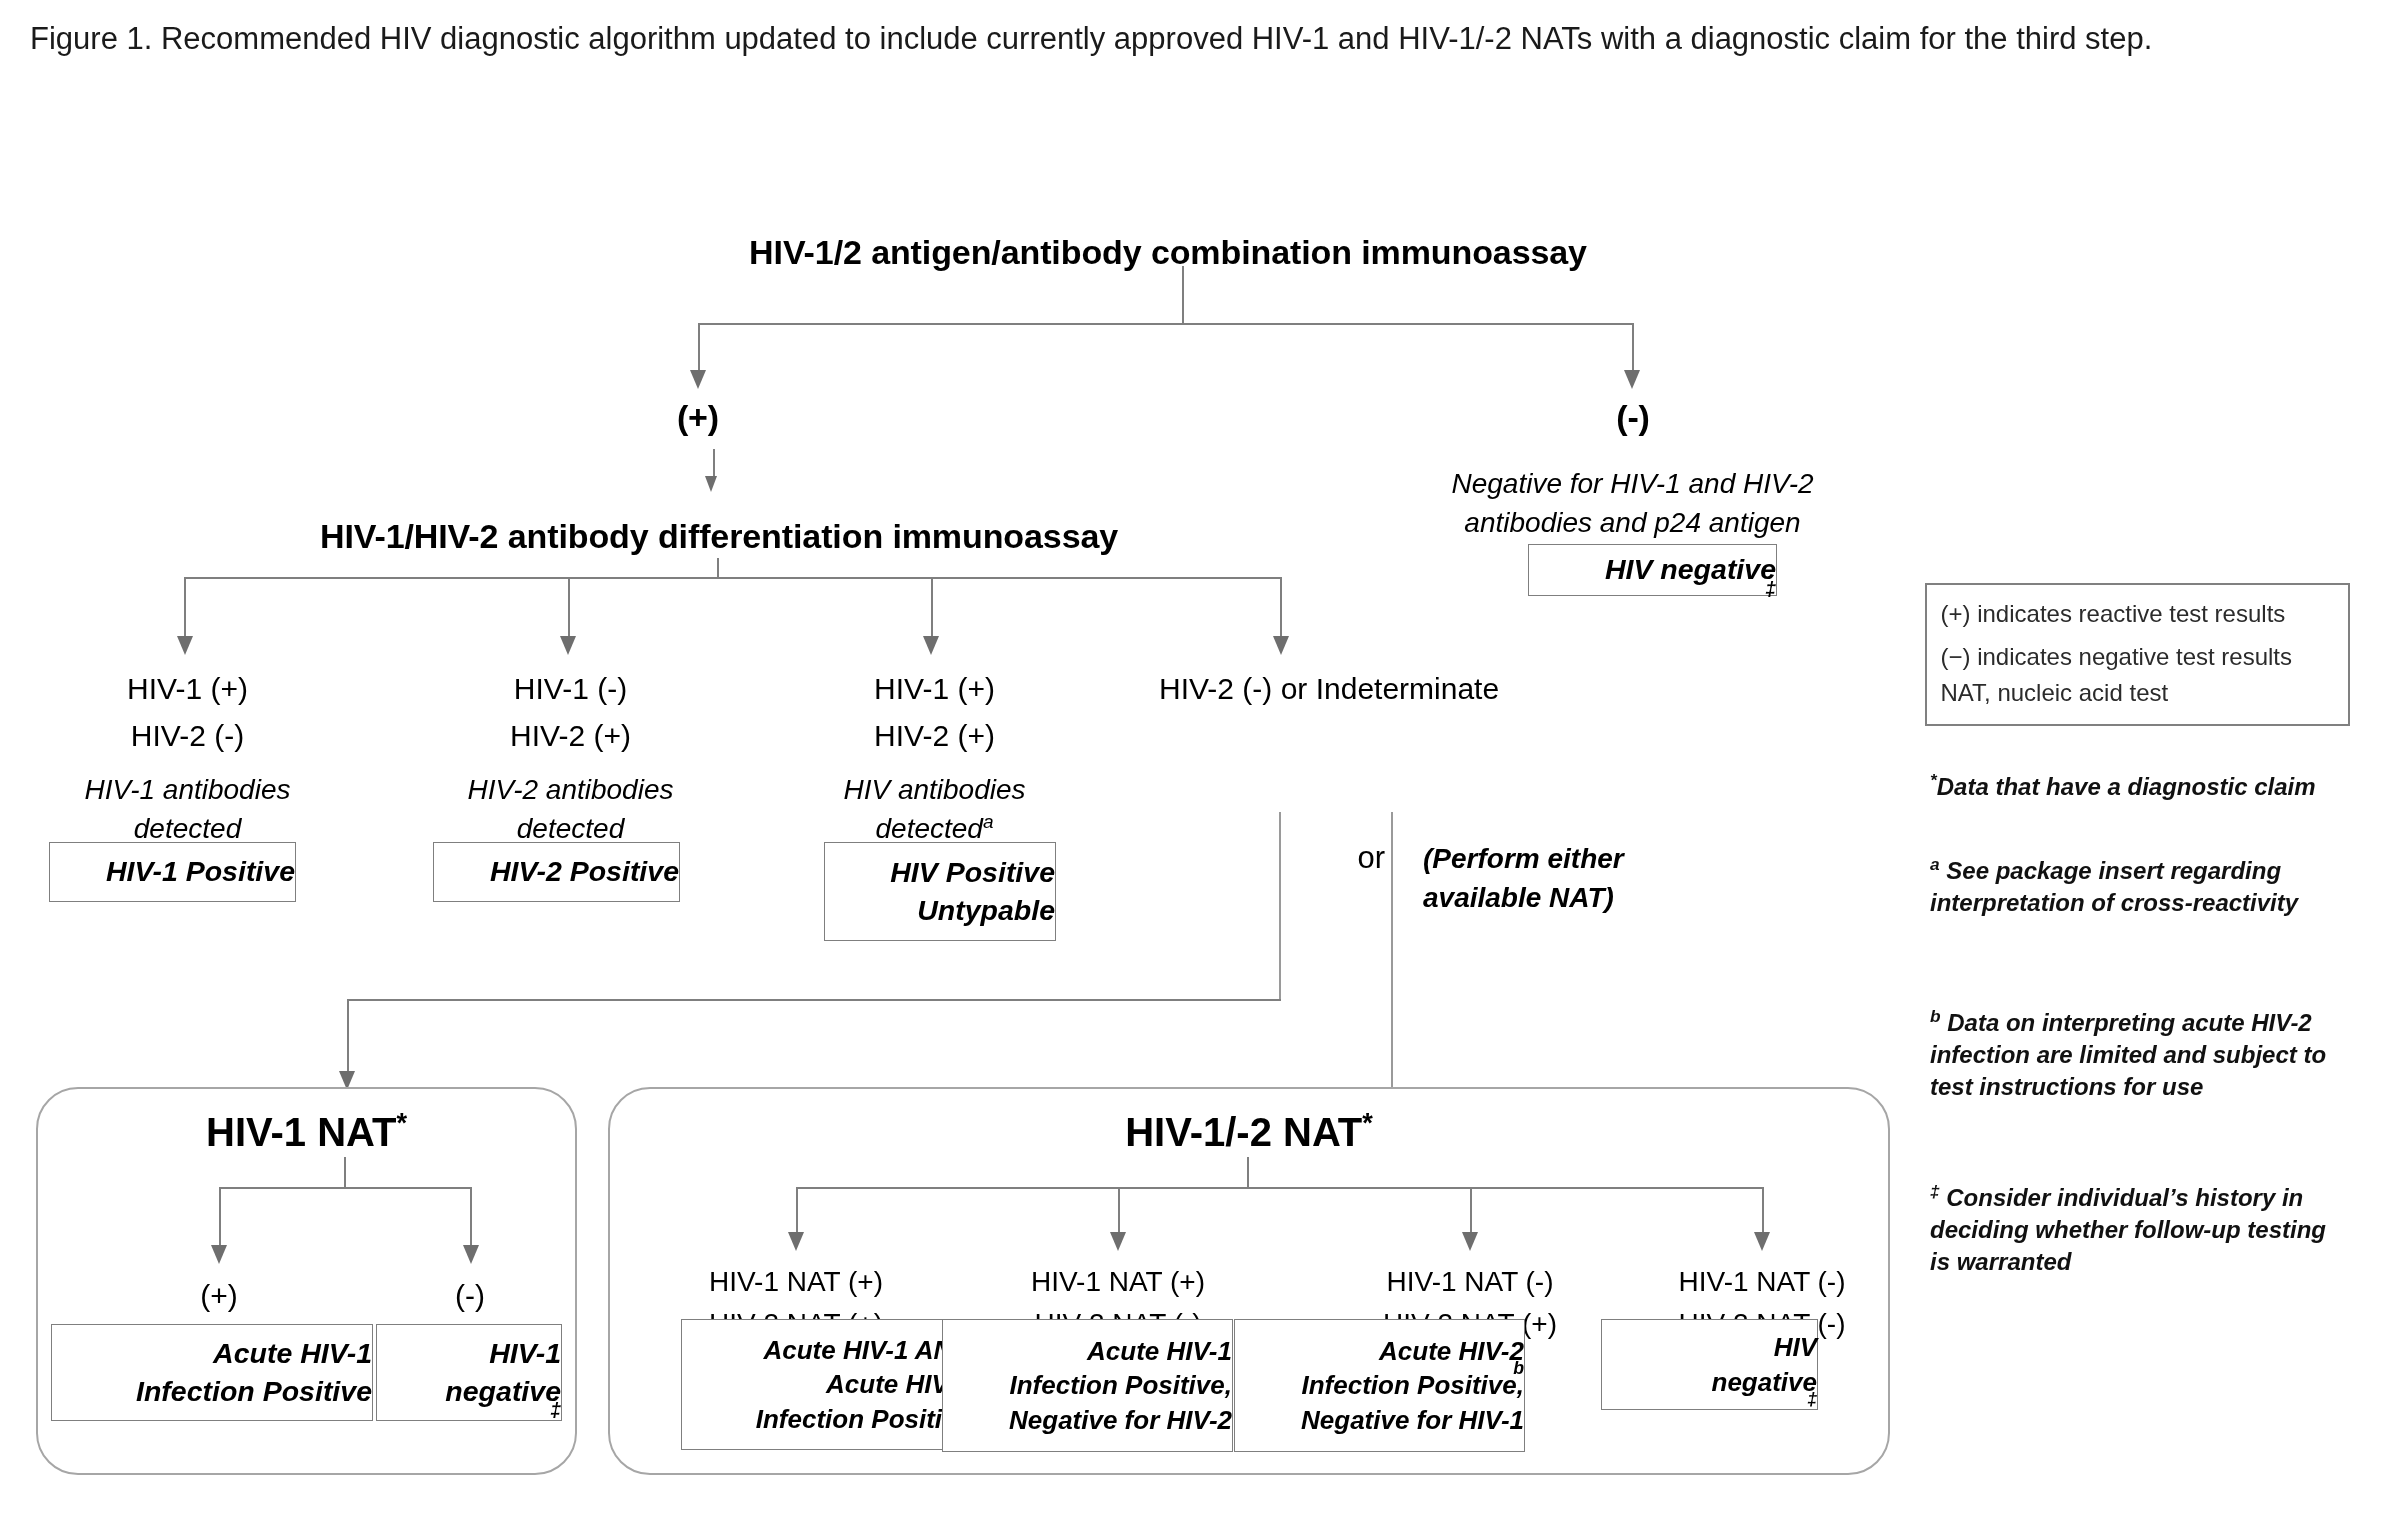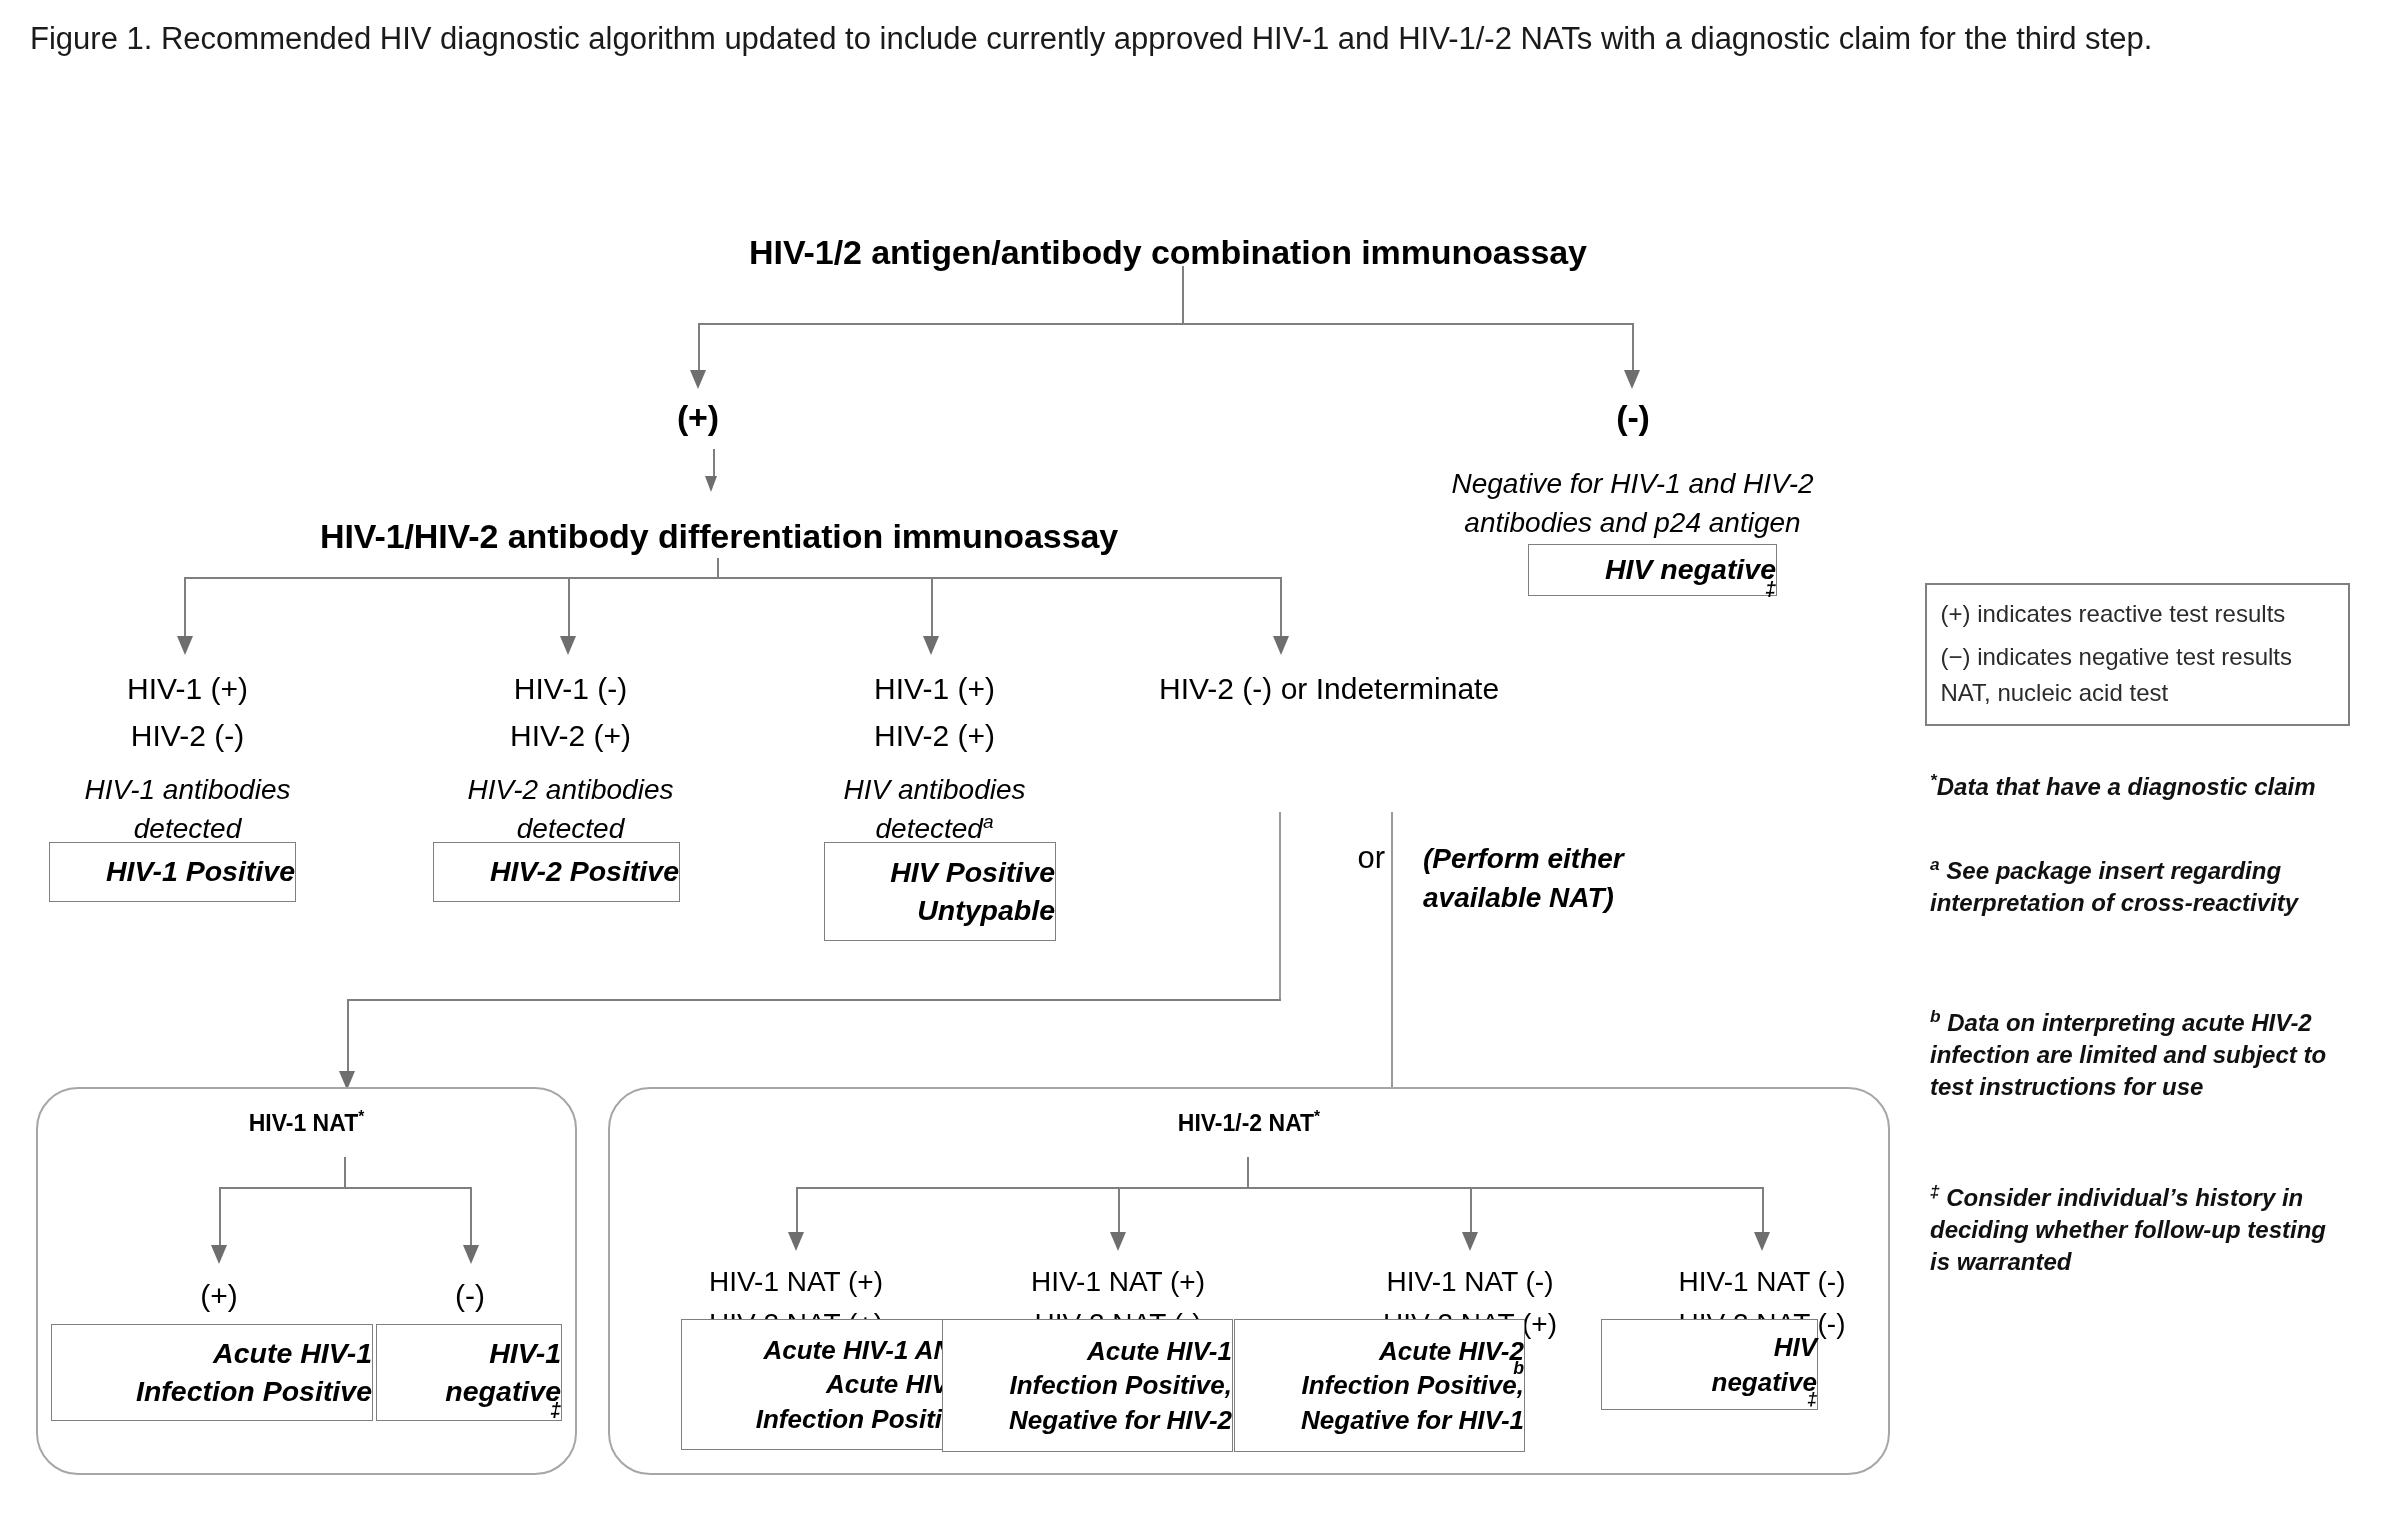--- a/index.html
+++ b/index.html
@@ -15,21 +15,21 @@
     left:30px;top:16.5px;width:2306px;
     font-size:31px;line-height:1.45;color:#1a1a1a;
     font-family:"Liberation Sans", sans-serif;
   }
 
   
   .head-bold{
     font-weight:bold;font-size:34px;letter-spacing:-0.1px;
     font-family:"Liberation Sans", sans-serif;
   }
-  .nat-title{font-weight:bold;font-size:23px;}
+  .nat-title{font-weight:bold;font-size:40px;}
   .sup{font-size:0.68em;vertical-align:super;line-height:0;}
 
   
   .plain{font-size:30px;line-height:1.55;font-family:Liberation Sans, sans-serif;}
   .plain-sm{font-size:28px;line-height:1.50;}
 
   
   .ital{font-style:italic;font-size:28px;line-height:1.40;}
 
   

